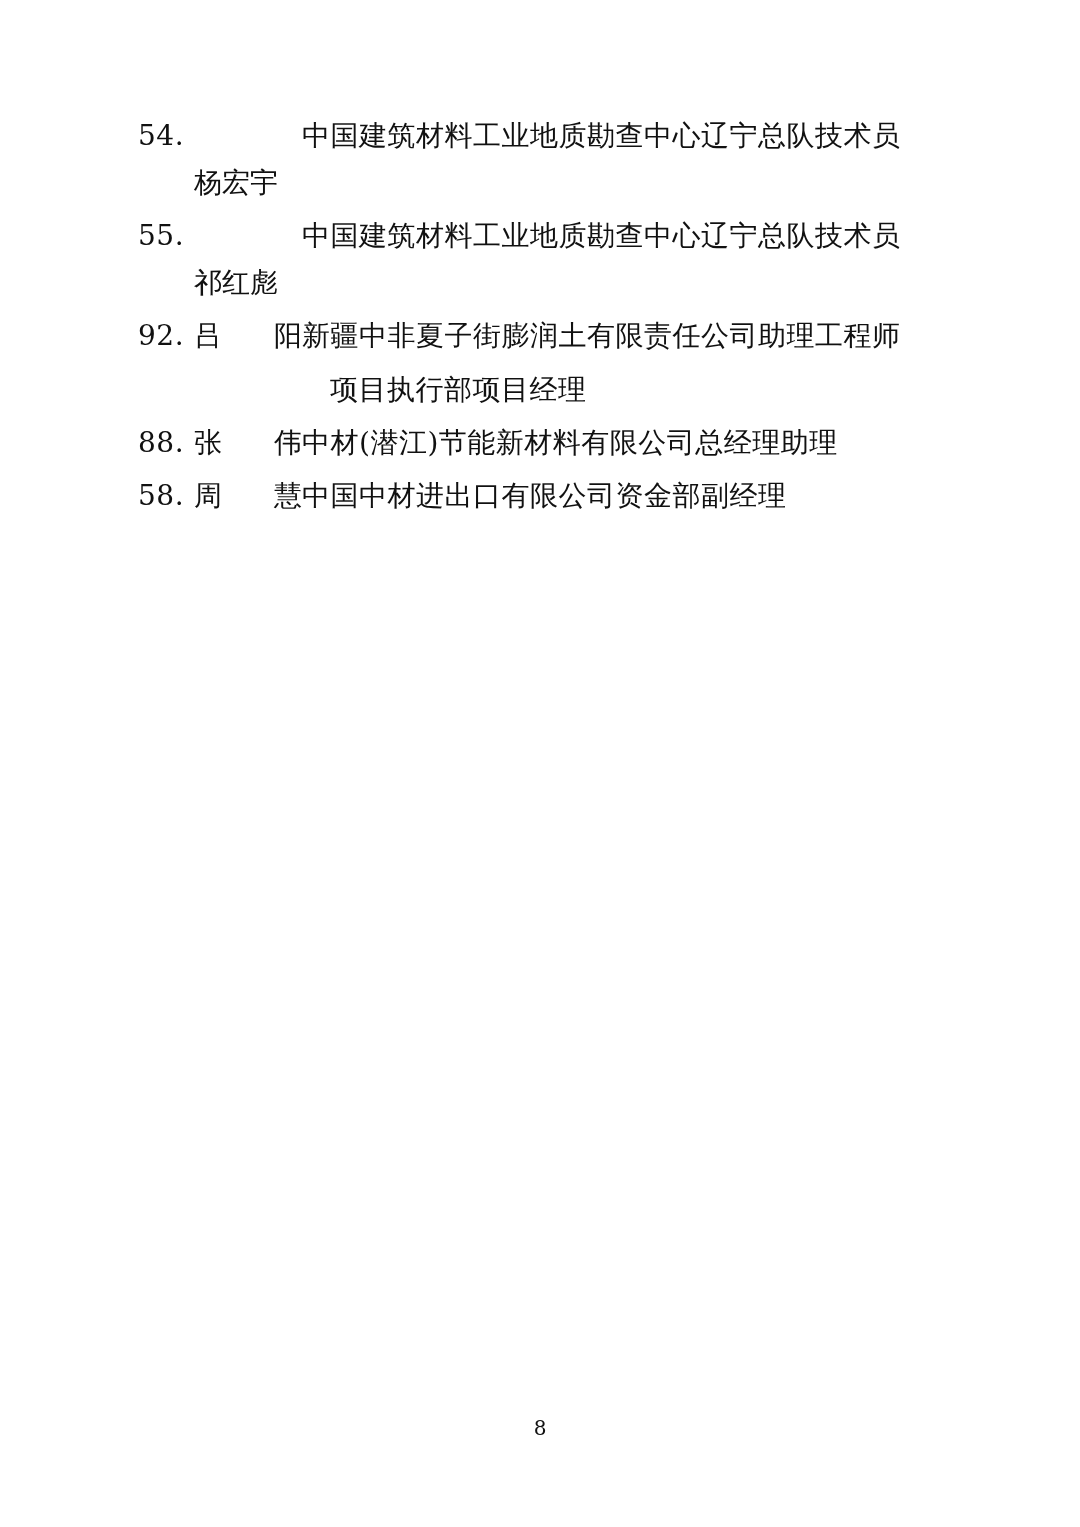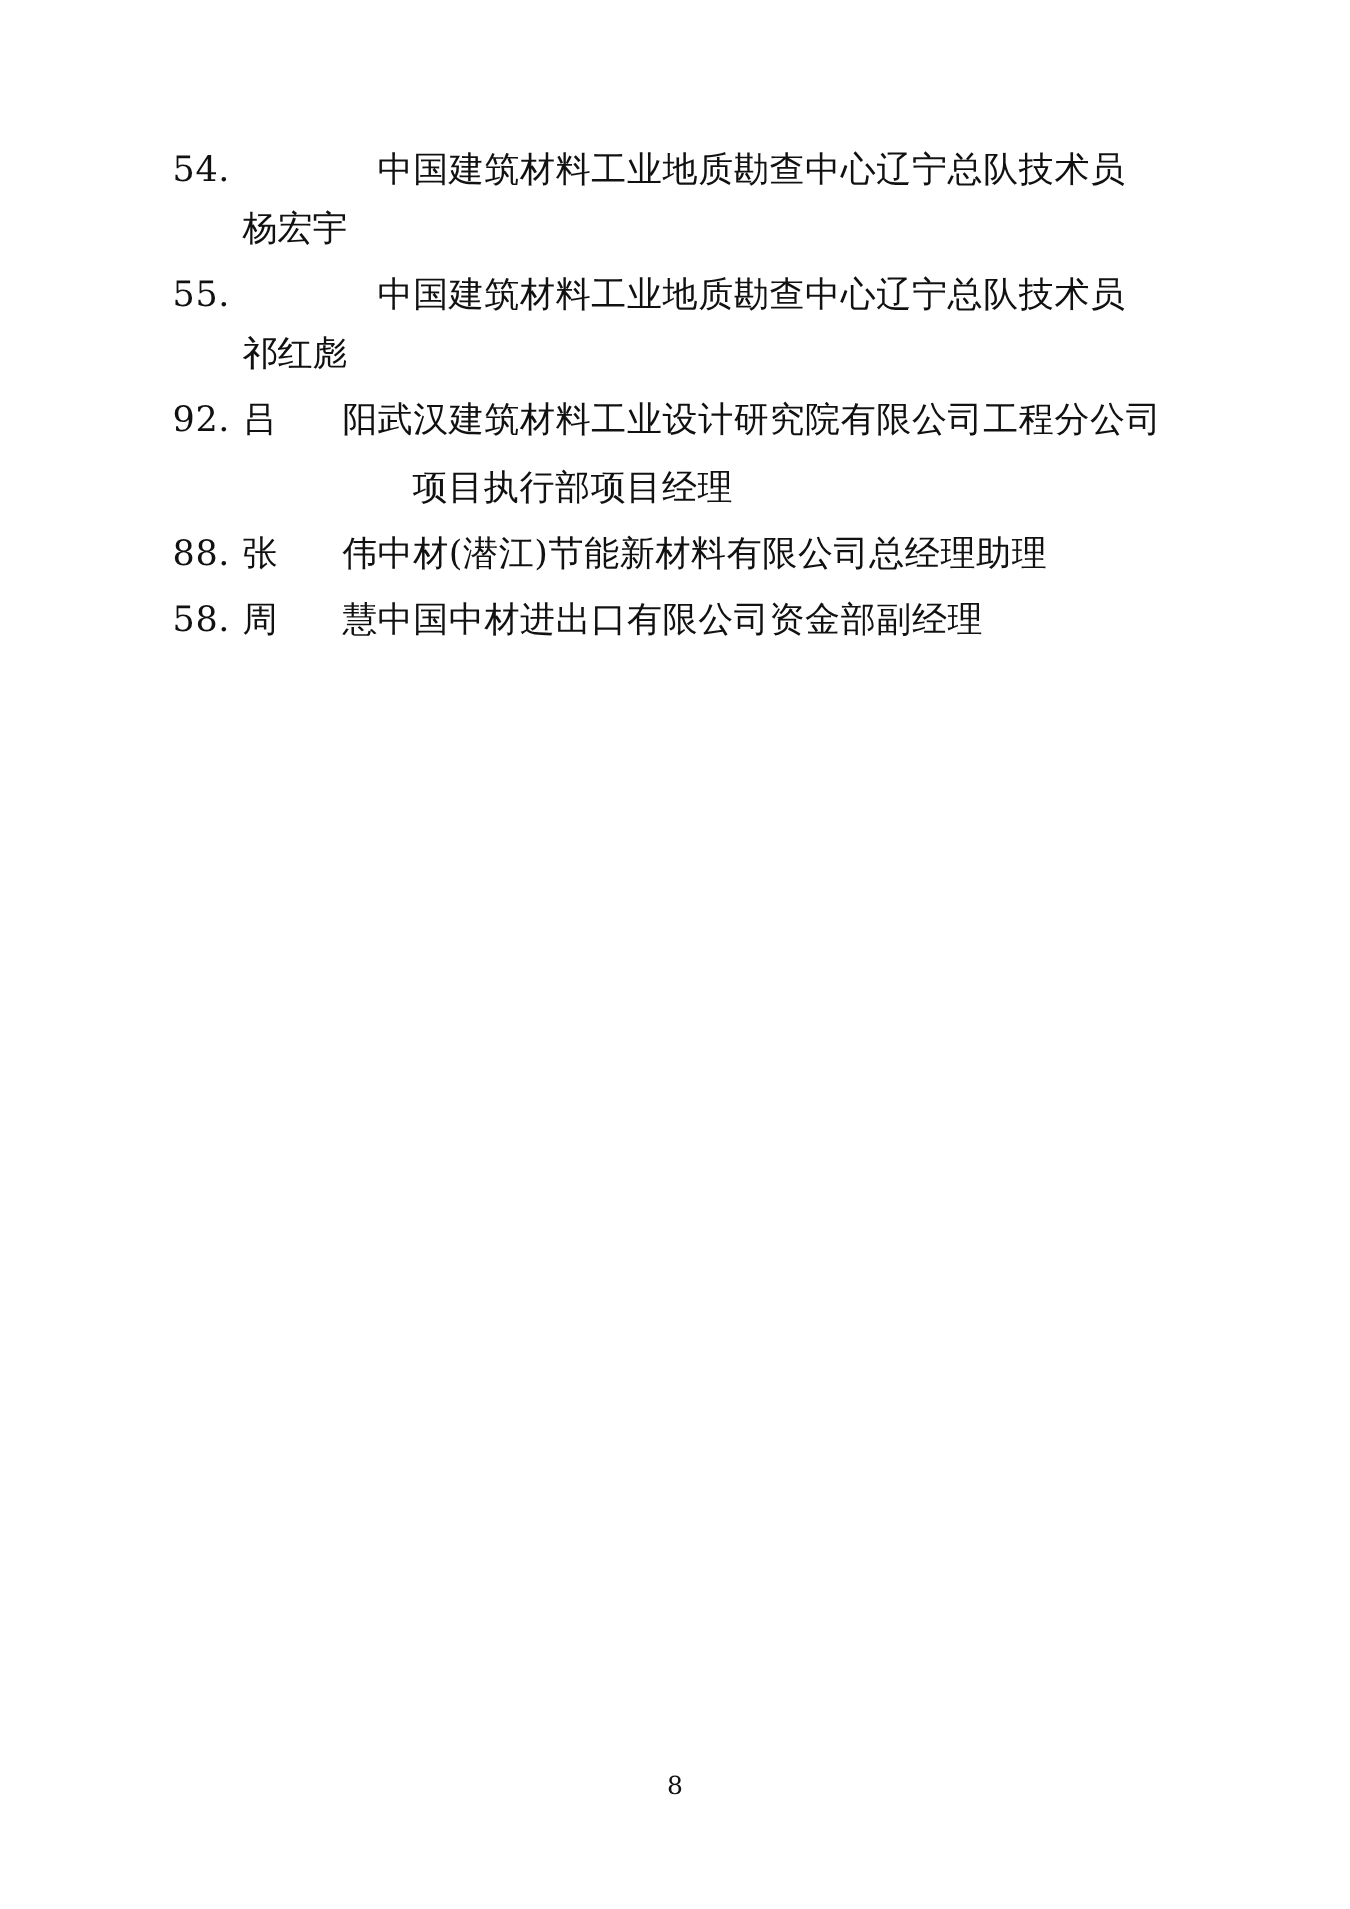--- a/index.html
+++ b/index.html
@@ -103,21 +103,21 @@
       </span>
     </div>
 
     <div class="entry">
       <span class="num">92.</span>
       <span class="name two-char">
         <span class="ch">吕</span>
         <span class="ch">阳</span>
       </span>
       <span class="org">
-        <span>武汉建筑材料工业设计研究院有限公司工程分公司</span>
+        <span>新疆中非夏子街膨润土有限责任公司助理工程师</span>
         <span class="wrap2">项目执行部项目经理</span>
       </span>
     </div>
 
     <div class="entry">
       <span class="num">88.</span>
       <span class="name two-char">
         <span class="ch">张</span>
         <span class="ch">伟</span>
       </span>

